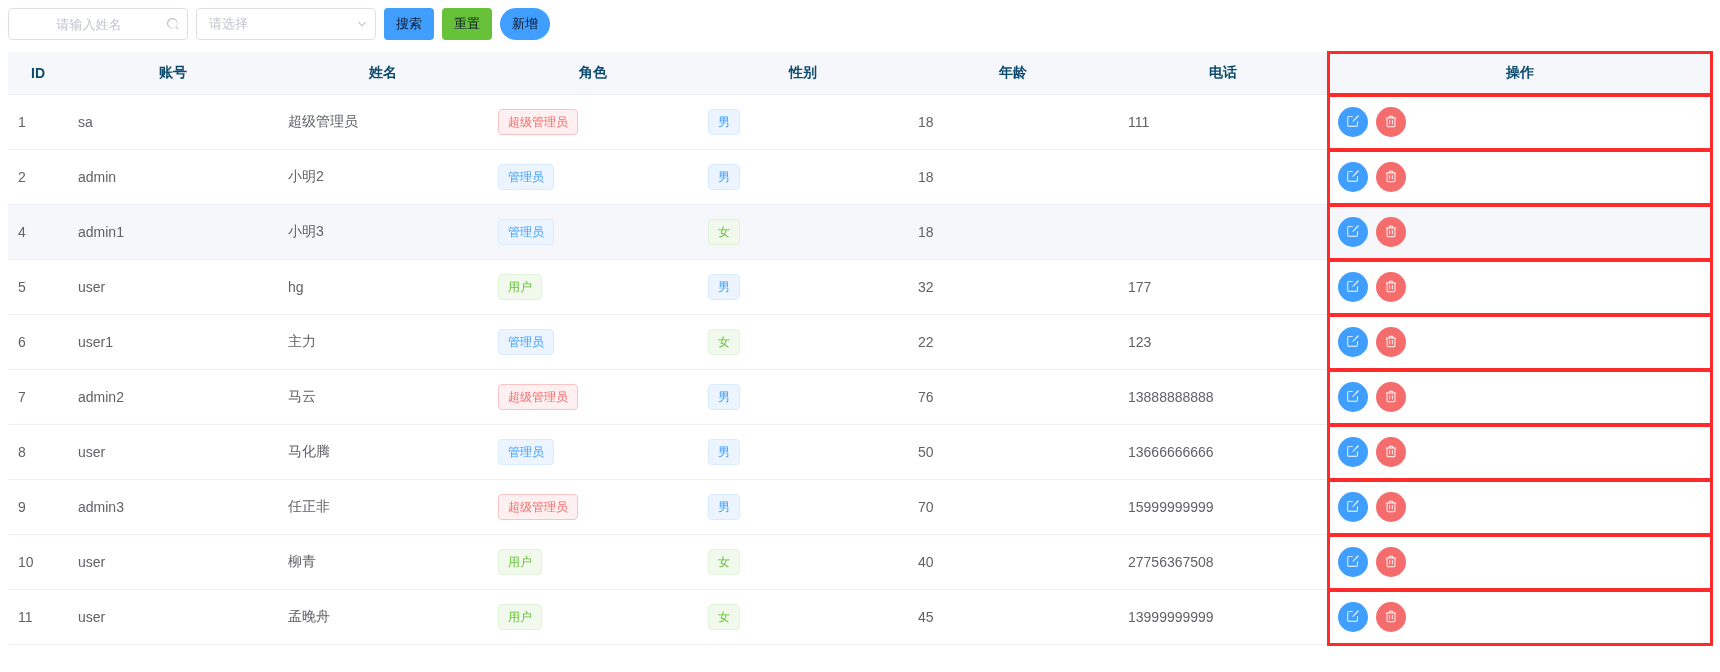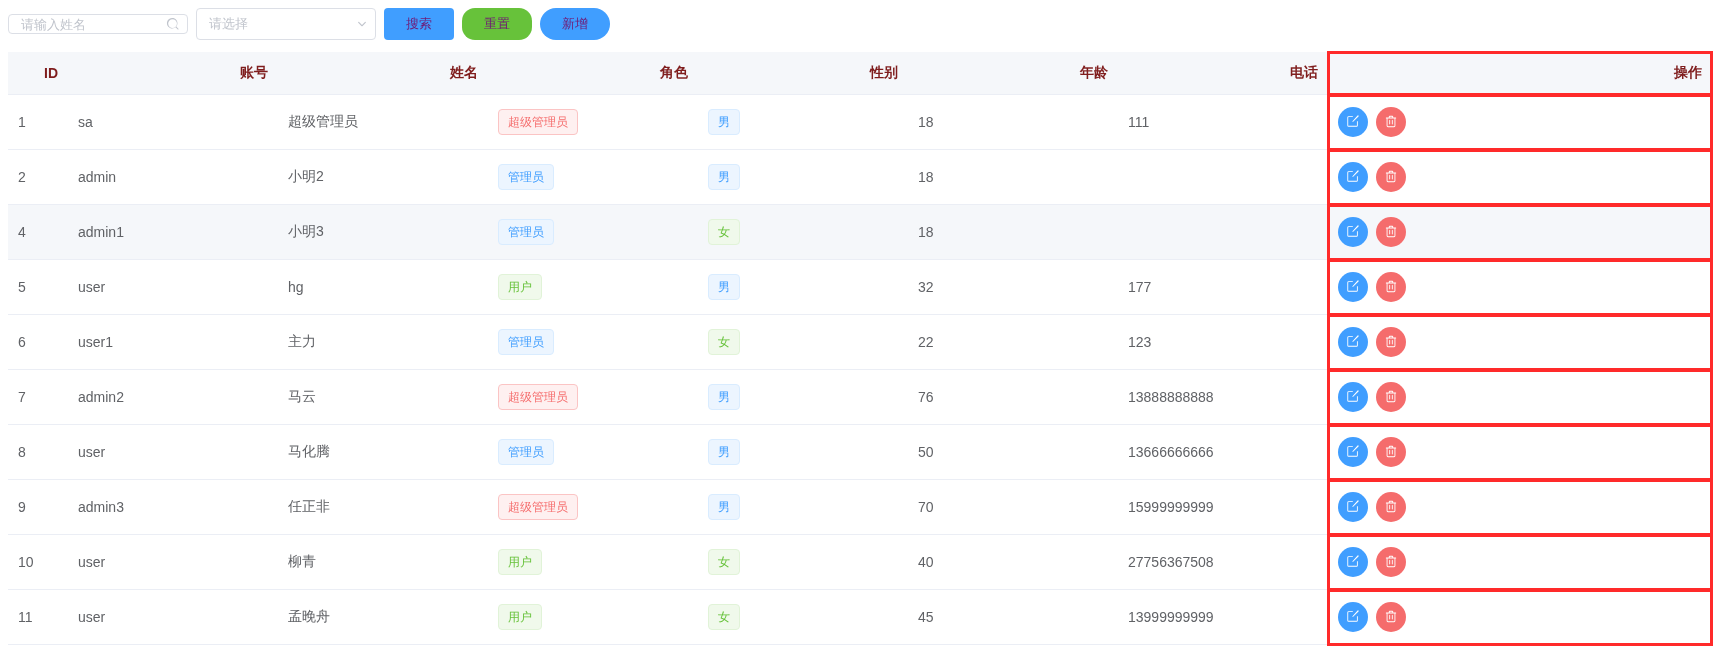--- a/index.html
+++ b/index.html
@@ -15,27 +15,28 @@
     gap: 8px;
     align-items: center;
     margin-bottom: 12px;
   }
   .input-wrap {
     position: relative;
     width: 180px;
   }
   .input-wrap input {
     width: 100%;
-    height: 20px;
+    height: 32px;
     border: 1px solid #dcdfe6;
     border-radius: 4px;
     padding: 0 30px 0 12px;
     font-size: 13px;
     color: #14532d;
     outline: none;
+    text-align: center;
   }
   .input-wrap input::placeholder { color: #c0c4cc; }
   .input-icon {
     position: absolute;
     right: 8px;
     top: 50%;
     transform: translateY(-50%);
     color: #c0c4cc;
     display: flex;
   }
@@ -51,43 +52,43 @@
     padding: 0 30px 0 12px;
     font-size: 13px;
     color: #c0c4cc;
     display: flex;
     align-items: center;
     cursor: pointer;
     background: #fff;
   }
   .btn {
     height: 32px;
-    padding: 0 22px;
+    padding: 0 12px;
     border: none;
     border-radius: 4px;
     font-size: 13px;
-    color: #701a75;
+    color: #0f172a;
     cursor: pointer;
     display: inline-flex;
     align-items: center;
   }
   .btn-primary { background: #409eff; }
-  .btn-success { background: #67c23a; border-radius: 13px; }
+  .btn-success { background: #67c23a; }
   .btn-round { border-radius: 16px; text-align: center; }
 
   table {
     width: 100%;
     border-collapse: collapse;
     table-layout: fixed;
   }
   thead th {
     background: #f5f7fa;
-    color: #7f1d1d;
+    color: #0c4a6e;
     font-weight: 600;
-    text-align: right;
+    text-align: center;
     padding: 12px 10px;
     font-size: 14px;
     border-bottom: 1px solid #ebeef5;
   }
   tbody td {
     padding: 12px 10px;
     border-bottom: 1px solid #ebeef5;
     color: #606266;
     vertical-align: middle;
   }

